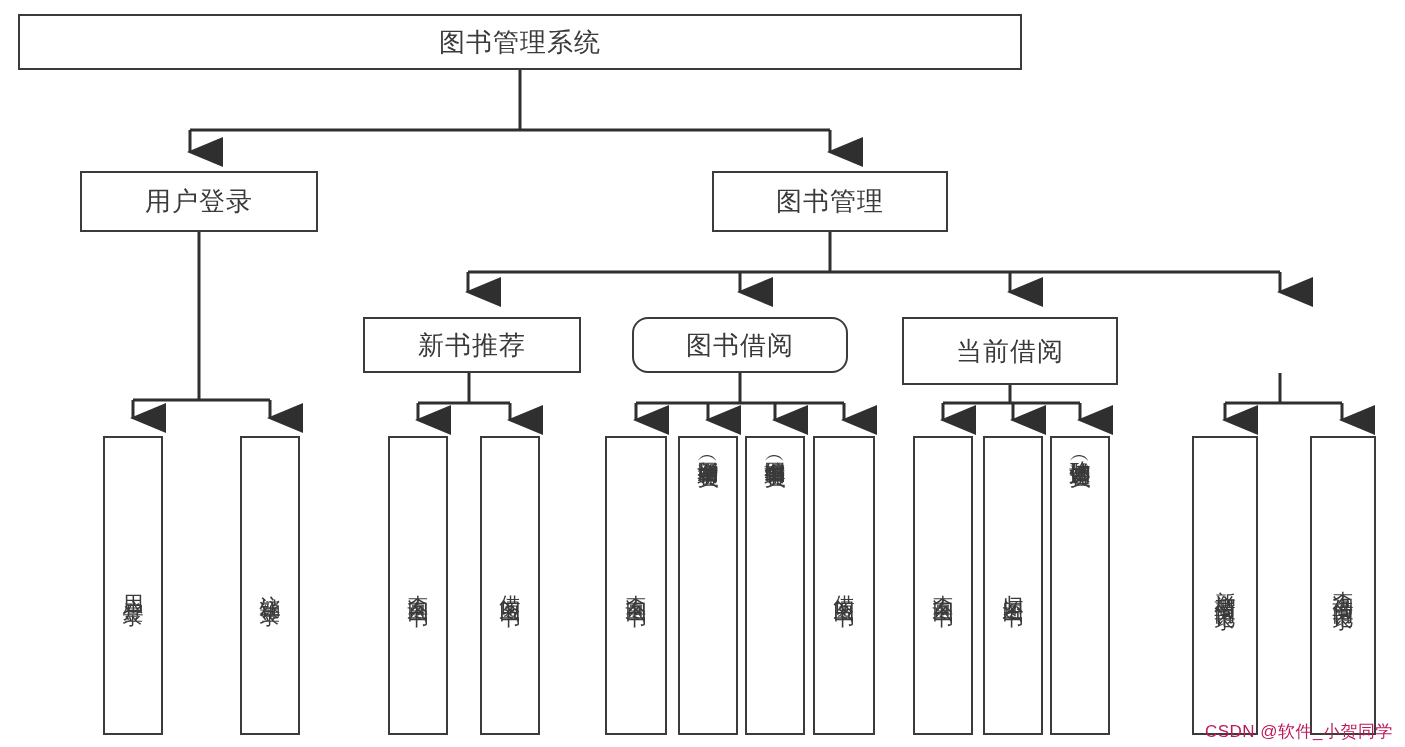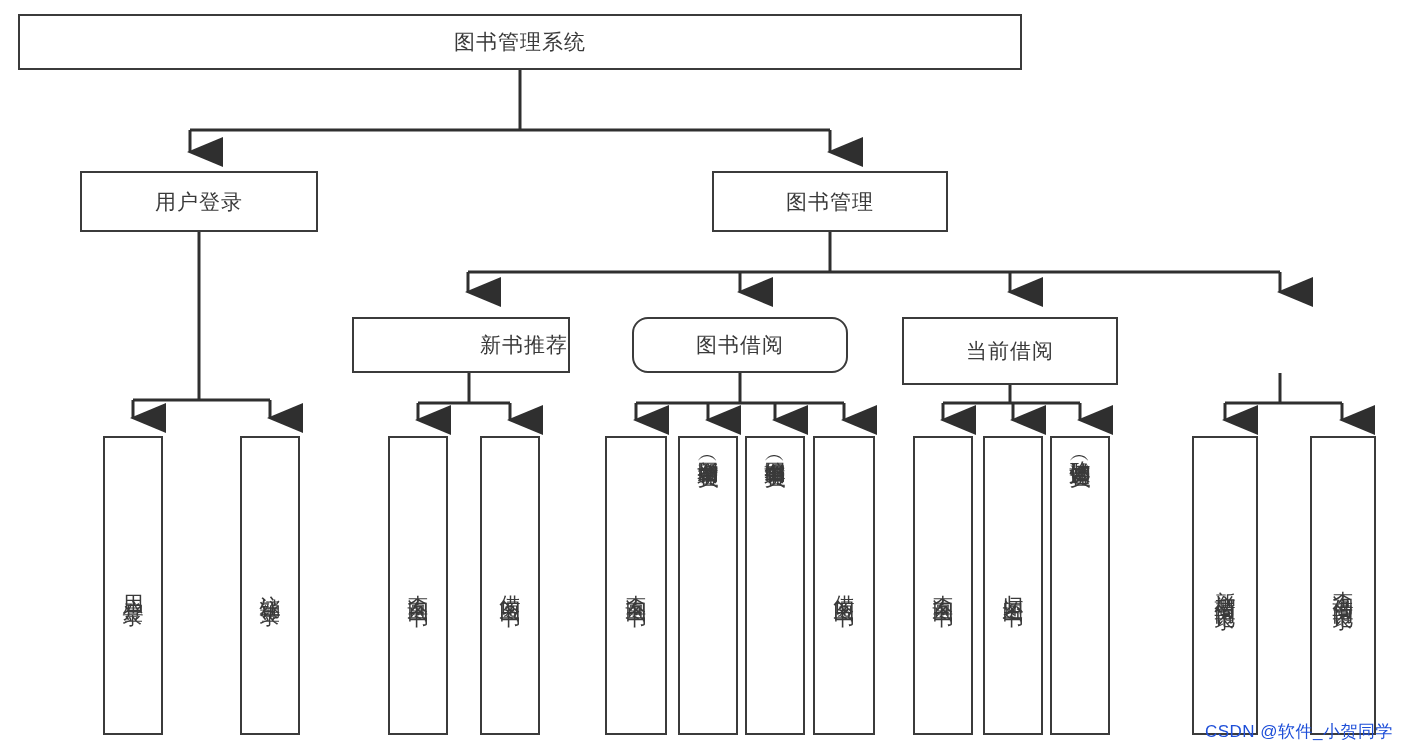--- a/index.html
+++ b/index.html
@@ -11,40 +11,40 @@
     position:absolute;
     box-sizing:border-box;
     background:#ffffff;
     border:2px solid #3b3b3b;
     display:flex;
     align-items:center;
     justify-content:center;
     color:#3a3a3a;
     letter-spacing:1px;
   }
-  .node.horiz{font-size:21px;}
+  .node.horiz{font-size:26px;}
   .node.vert{
     writing-mode:vertical-rl;
     text-orientation:upright;
     align-items:center;
     justify-content:flex-start;
     padding-top:14px;
     font-size:21px;
     line-height:1.05;
     letter-spacing:4px;
   }
   .node.vert.mid{justify-content:center;padding-top:0;}
   .node.vert.tight{letter-spacing:1px;padding-top:6px;}
 
   #watermark{
     position:absolute;
     right:12px;
     bottom:4px;
     font-size:17px;
-    color:#1d4ed8;
+    color:#be185d;
     letter-spacing:0.5px;
     white-space:nowrap;
     pointer-events:none;
   }
 </style>
 </head>
 <body>
 
 <div id="stage">
 
@@ -102,21 +102,21 @@
     <span>图书管理系统</span>
   </div>
 
   <div class="node horiz" style="left:80px;top:171px;width:238px;height:61px;">
     <span>用户登录</span>
   </div>
   <div class="node horiz" style="left:712px;top:171px;width:236px;height:61px;">
     <span>图书管理</span>
   </div>
 
-  <div class="node horiz" style="left:352px;top:317px;width:218px;height:56px;justify-content:flex-end;">
+  <div class="node horiz" style="left:363px;top:317px;width:218px;height:56px;">
     <span>新书推荐</span>
   </div>
   <div class="node horiz" style="left:632px;top:317px;width:216px;height:56px;border-radius:16px;">
     <span>图书借阅</span>
   </div>
   <div class="node horiz" style="left:902px;top:317px;width:216px;height:68px;">
     <span>当前借阅</span>
   </div>
 
   <div class="node vert mid" style="left:103px;top:436px;width:60px;height:299px;">

